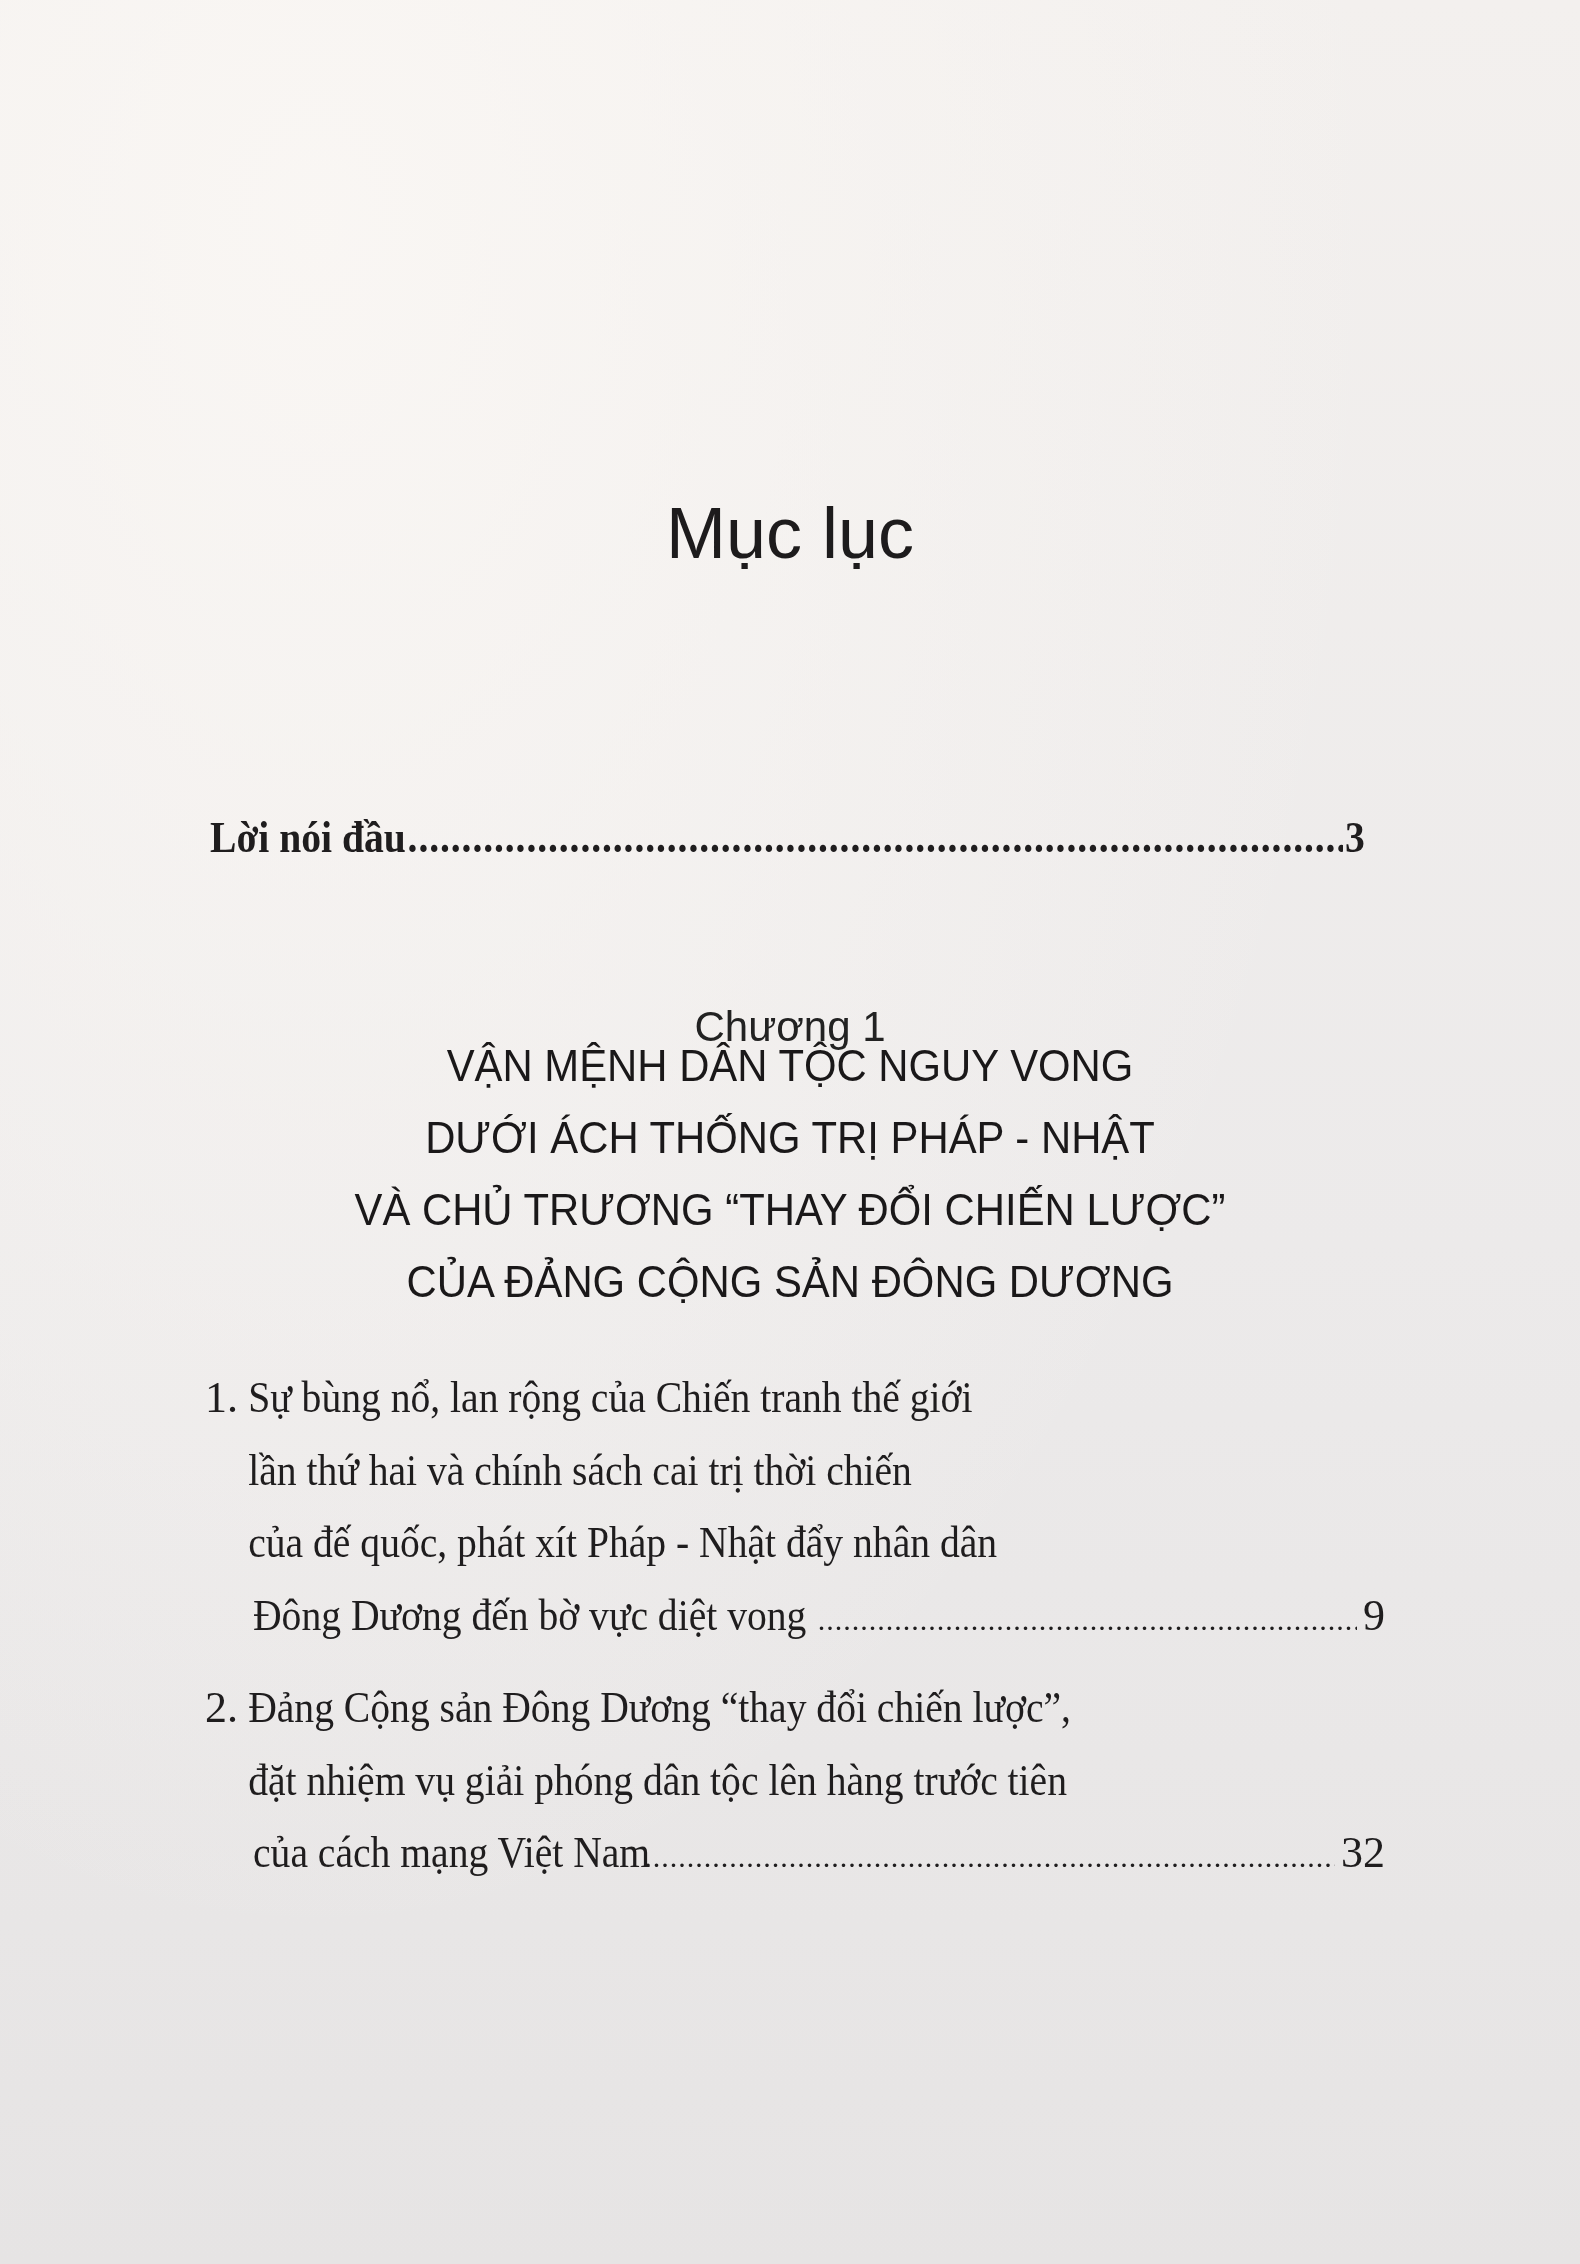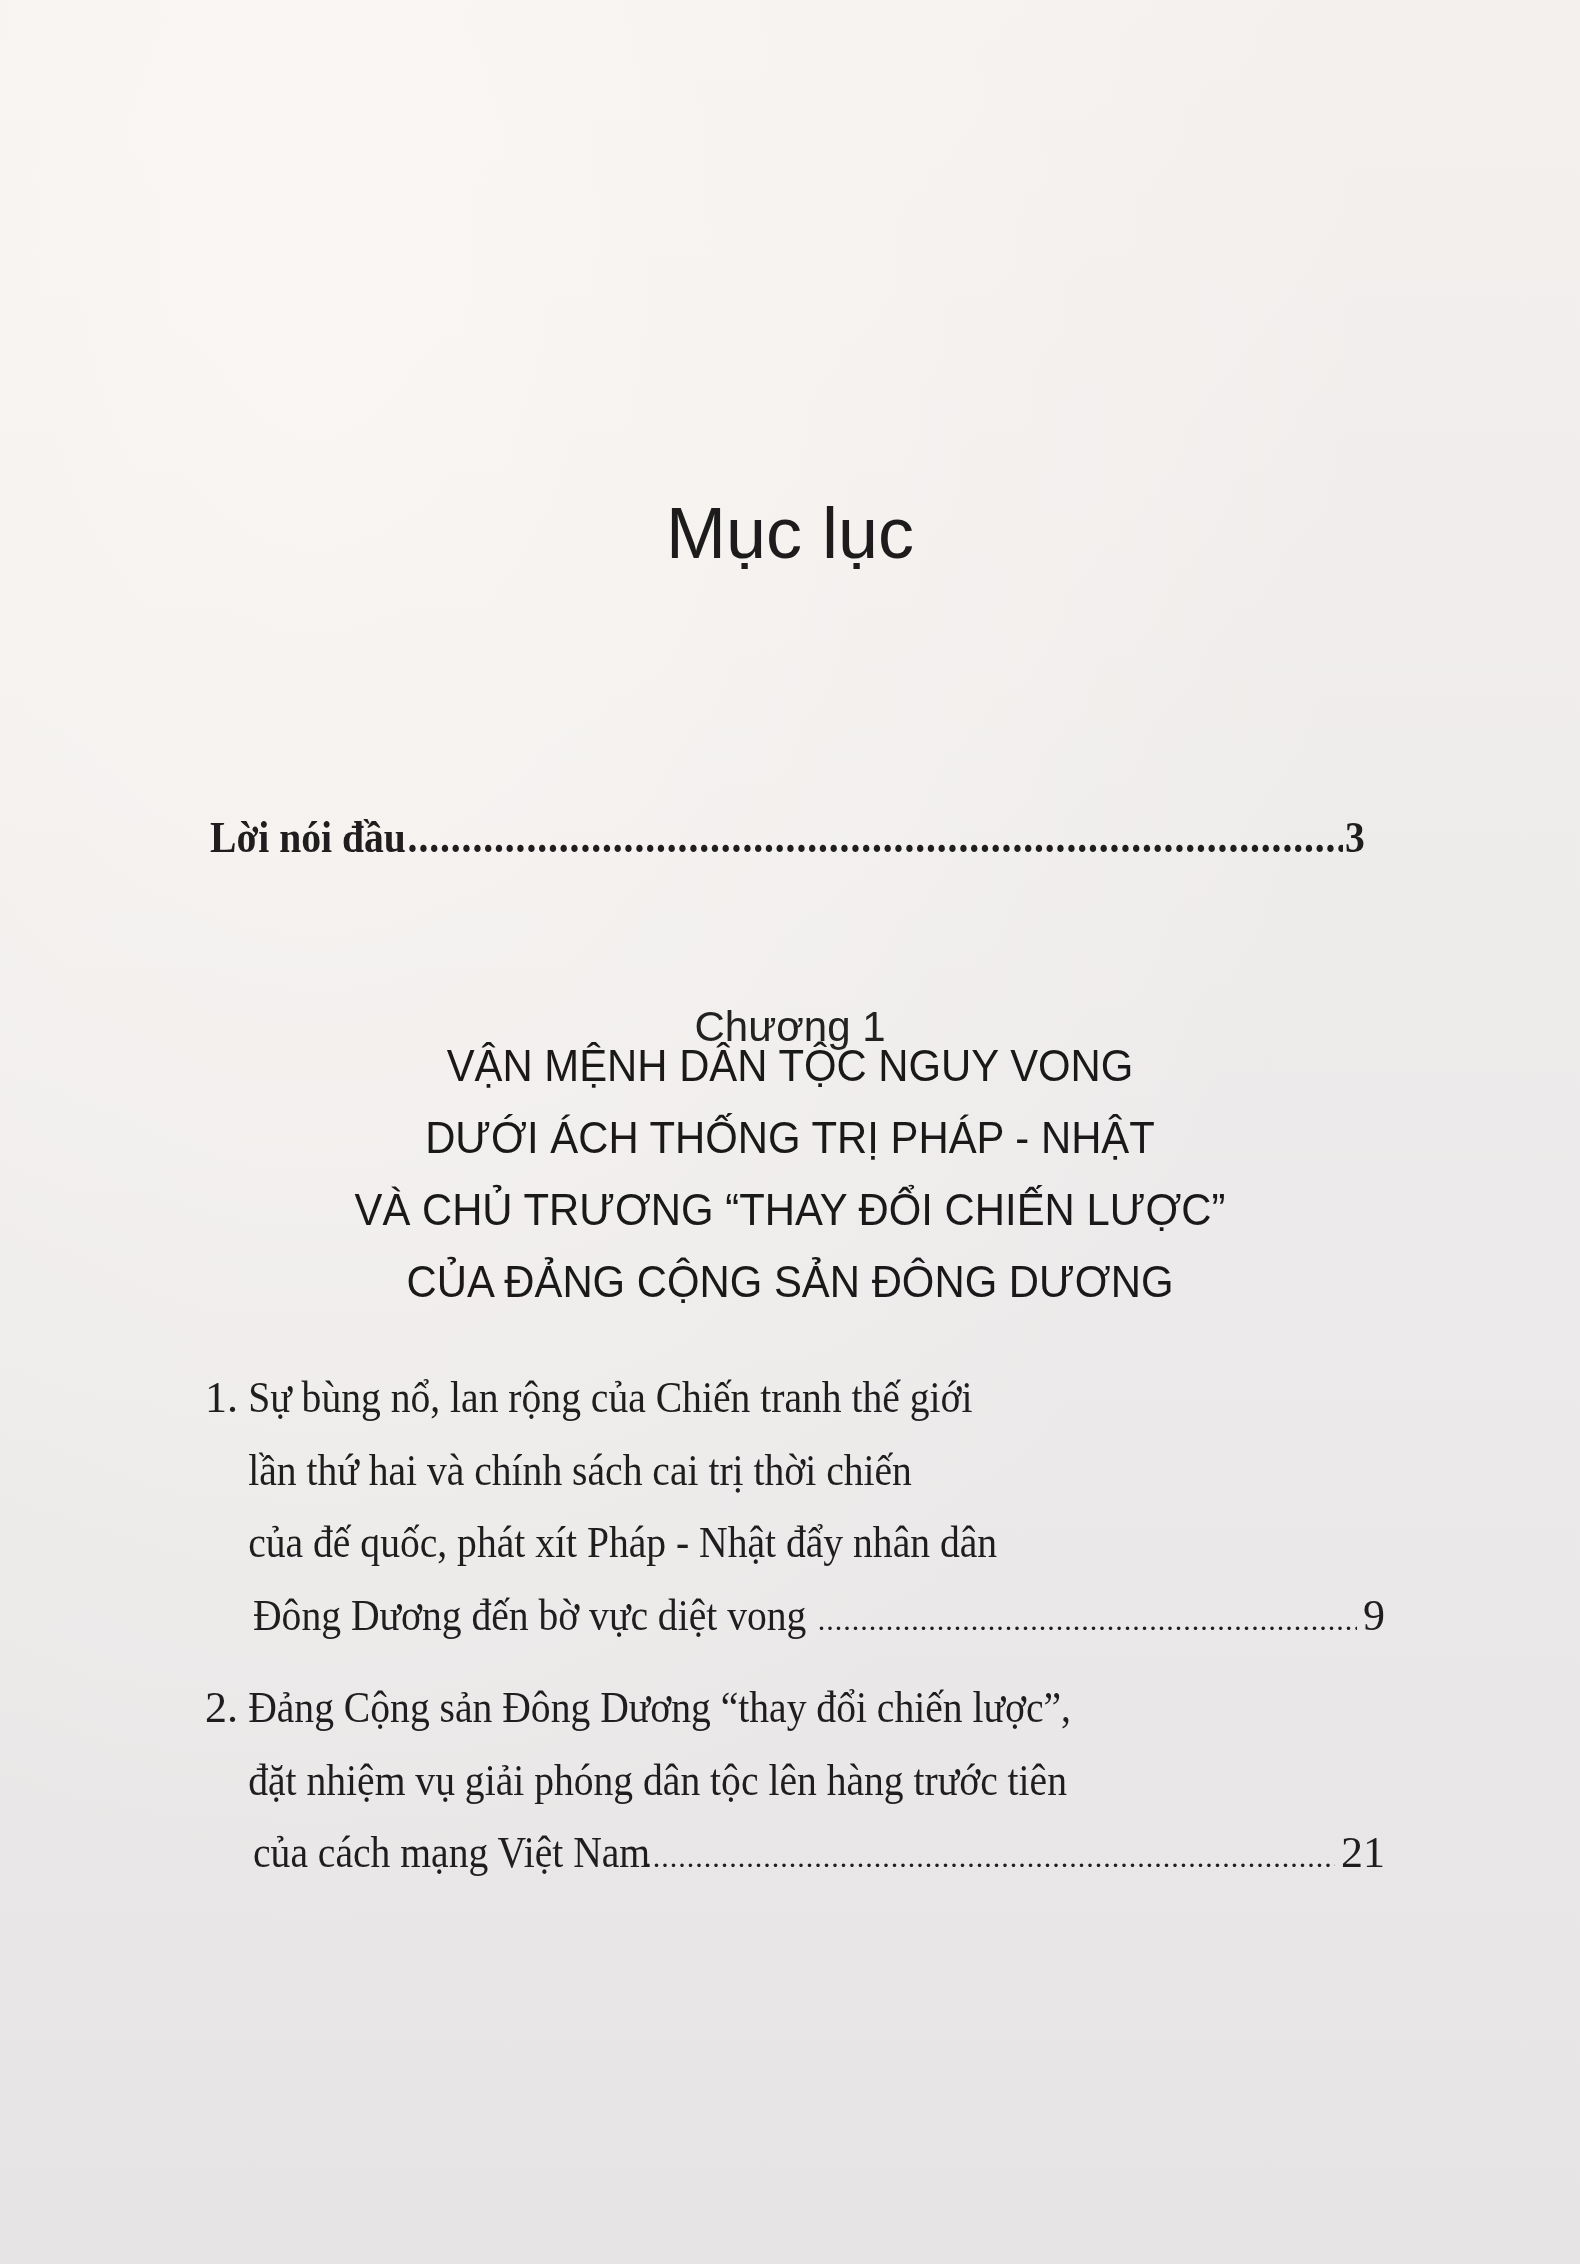--- a/index.html
+++ b/index.html
@@ -174,17 +174,17 @@
     </div>
   </div>
 
   <div class="item item2">
     <span class="num">2.</span>
     <div class="line">Đảng Cộng sản Đông Dương “thay đổi chiến lược”,</div>
     <div class="line">đặt nhiệm vụ giải phóng dân tộc lên hàng trước tiên</div>
     <div class="last-line">
       <span class="label">của cách mạng Việt Nam</span>
       <span class="leader"></span>
-      <span class="pg">21</span>
+      <span class="pg">32</span>
     </div>
   </div>
 
 </div>
 
 </body></html>

